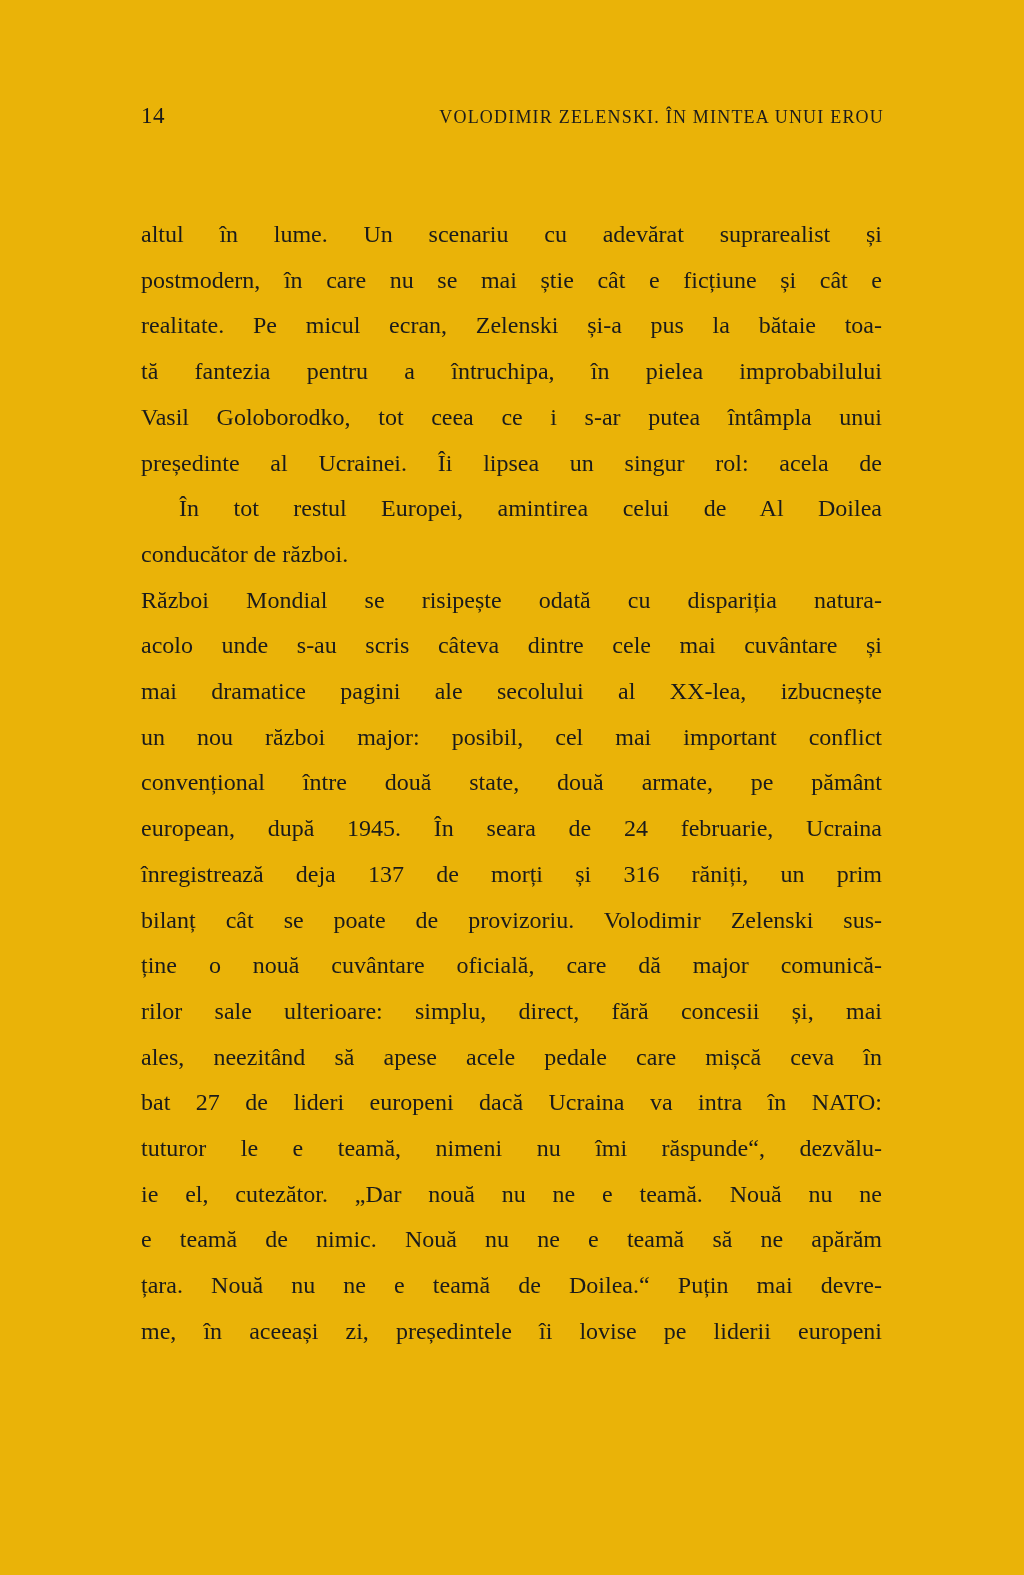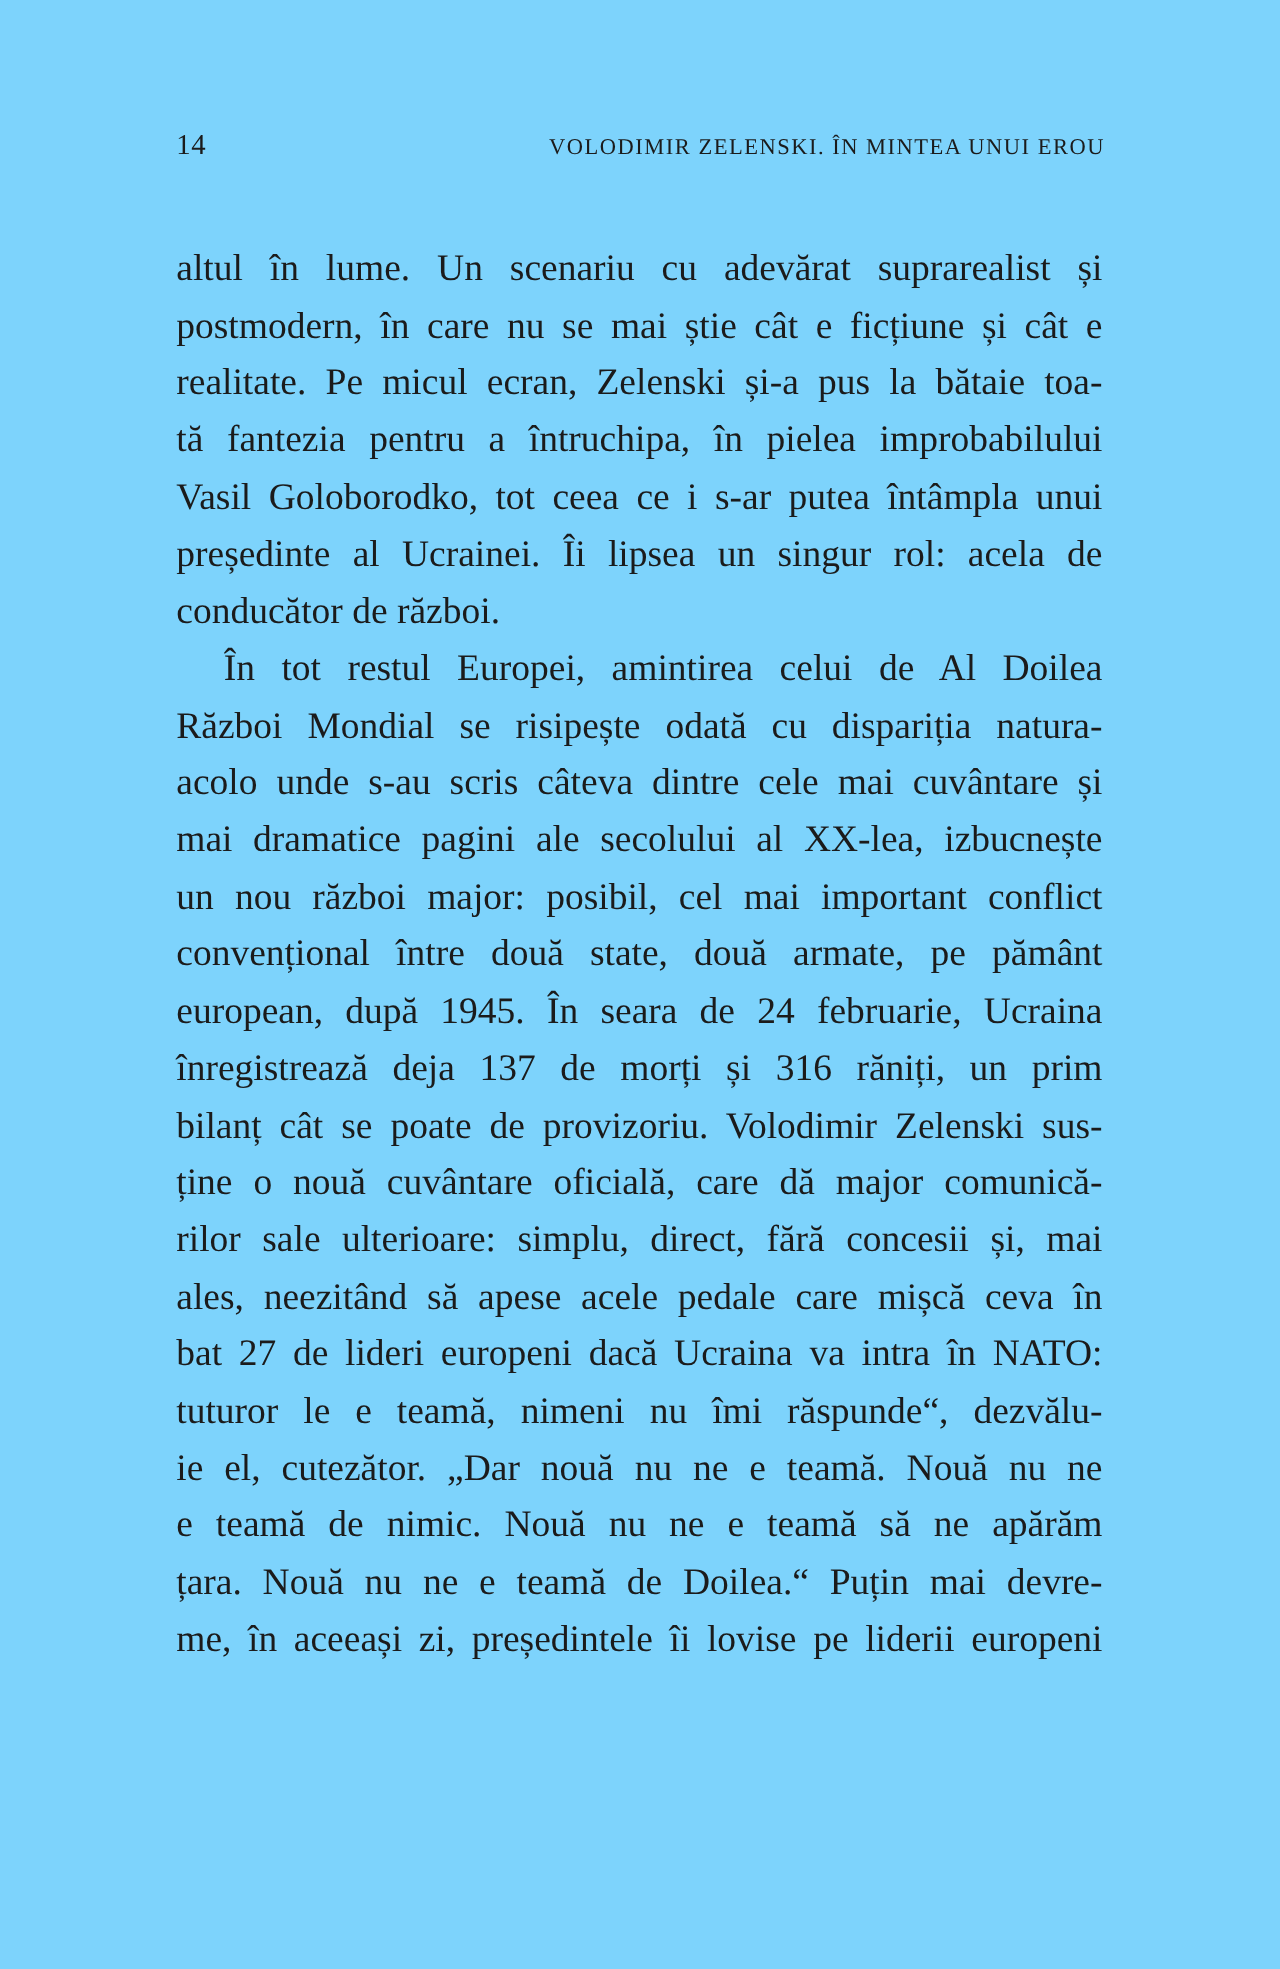--- a/index.html
+++ b/index.html
@@ -1,21 +1,21 @@
 <!DOCTYPE html>
 <html><head>
 <meta charset="utf-8">
 <style>
   * { margin: 0; padding: 0; box-sizing: border-box; }
   html, body { background: #ffffff; }
   .page {
     position: relative;
     width: 1024px;
     height: 1575px;
-    background: #7dd3fc;
+    background: #eab308;
     font-family: "Liberation Serif", serif;
     color: #1b1b1b;
     overflow: hidden;
   }
   .header {
     position: absolute;
     top: 103px;
     left: 141px;
     width: 743px;
     display: flex;
@@ -27,24 +27,24 @@
     letter-spacing: 0.5px;
   }
   .running-title {
     font-size: 18px;
     letter-spacing: 1.2px;
     text-align: right;
     white-space: nowrap;
   }
   .body-text {
     position: absolute;
-    top: 192px;
+    top: 212px;
     left: 141px;
     width: 741px;
-    font-size: 30px;
+    font-size: 24px;
     line-height: 45.7px;
   }
   .line {
     text-align: justify;
     text-align-last: justify;
     hyphens: none;
   }
   .line.para-end { text-align-last: left; }
   .line.indent { text-indent: 38px; }
 </style>
@@ -56,22 +56,22 @@
     <span class="pagenum">14</span>
     <span class="running-title">VOLODIMIR ZELENSKI. ÎN MINTEA UNUI EROU</span>
   </div>
   <div class="body-text">
       <div class="line">altul în lume. Un scenariu cu adevărat suprarealist și</div>
       <div class="line">postmodern, în care nu se mai știe cât e ficțiune și cât e</div>
       <div class="line">realitate. Pe micul ecran, Zelenski și-a pus la bătaie toa-</div>
       <div class="line">tă fantezia pentru a întruchipa, în pielea improbabilului</div>
       <div class="line">Vasil Goloborodko, tot ceea ce i s-ar putea întâmpla unui</div>
       <div class="line">președinte al Ucrainei. Îi lipsea un singur rol: acela de</div>
+      <div class="line indent">În tot restul Europei, amintirea celui de Al Doilea</div>
       <div class="line para-end">conducător de război.</div>
-      <div class="line indent">În tot restul Europei, amintirea celui de Al Doilea</div>
       <div class="line">Război Mondial se risipește odată cu dispariția natura-</div>
       <div class="line">acolo unde s-au scris câteva dintre cele mai cuvântare și</div>
       <div class="line">mai dramatice pagini ale secolului al XX-lea, izbucnește</div>
       <div class="line">un nou război major: posibil, cel mai important conflict</div>
       <div class="line">convențional între două state, două armate, pe pământ</div>
       <div class="line">european, după 1945. În seara de 24 februarie, Ucraina</div>
       <div class="line">înregistrează deja 137 de morți și 316 răniți, un prim</div>
       <div class="line">bilanț cât se poate de provizoriu. Volodimir Zelenski sus-</div>
       <div class="line">ține o nouă cuvântare oficială, care dă major comunică-</div>
       <div class="line">rilor sale ulterioare: simplu, direct, fără concesii și, mai</div>

